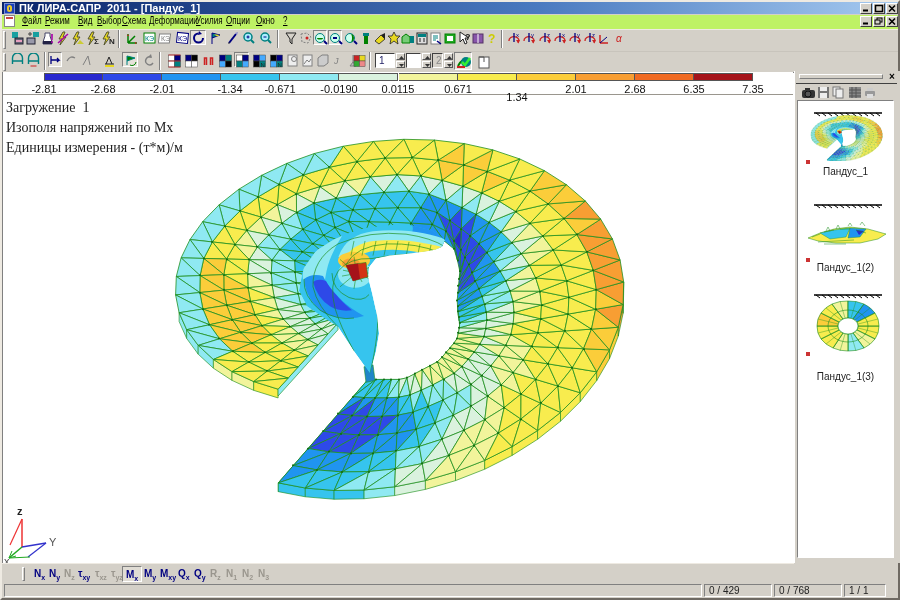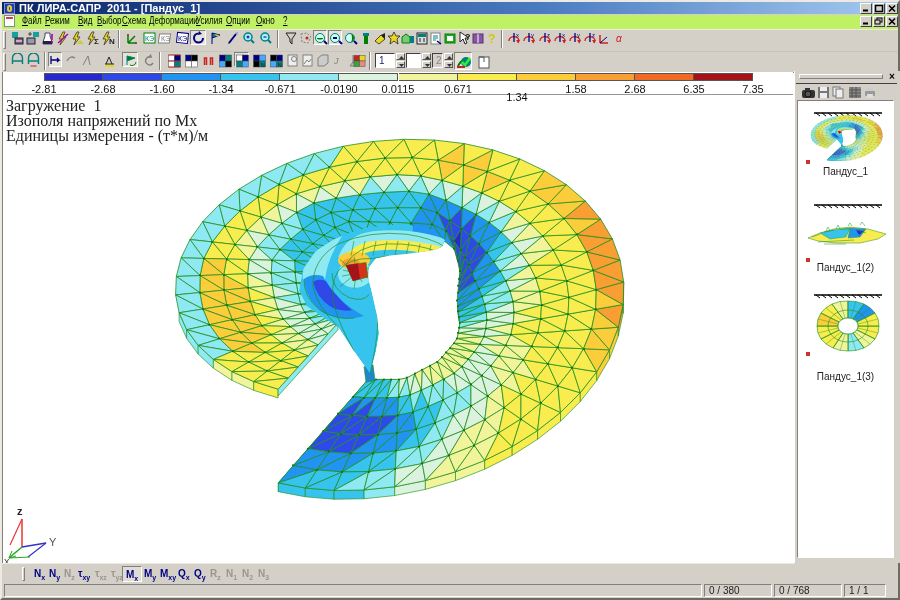--- a/index.html
+++ b/index.html
@@ -15,21 +15,21 @@
 .tbtn{position:absolute;border:1px solid transparent}
 .tbtn.press{border:1px solid #808080;border-bottom-color:#fff;border-right-color:#fff;background:#e6e2da}
 .tsep{position:absolute;width:2px;border-left:1px solid #808080;border-right:1px solid #fff}
 .grab{position:absolute;width:3px;height:18px;border:1px solid #fff;border-right-color:#808080;border-bottom-color:#808080}
 .numbox{position:absolute;background:#fff;border:1px solid #404040;border-bottom-color:#fff;border-right-color:#fff;font-size:10px;padding-left:3px;line-height:13px;color:#226}
 .numbox.dis{background:#d4d0c8;color:#888}
 .spin{position:absolute;width:9px;background:#d4d0c8;border:1px solid #fff;border-right-color:#555;border-bottom-color:#555}
 .viewport{position:absolute;left:2px;top:72px;width:792px;height:491px;background:#fff;border:1px solid #808080;border-right:none;border-bottom:none}
 .scalestrip{position:absolute;left:3px;top:72px;width:790px;height:23px;background:#fff;border-bottom:1px solid #9a968e}
 .slab{position:absolute;font-family:Liberation Sans, sans-serif;font-size:11px;color:#111;text-align:center}
-.vtext{position:absolute;left:6px;top:98px;font-family:'Liberation Serif',serif;font-size:16px;color:#222;line-height:15px}
+.vtext{position:absolute;left:6px;top:98px;font-family:'Liberation Serif',serif;font-size:14px;color:#222;line-height:20px}
 .wbtn{position:absolute;width:12px;height:11px;background:#d4d0c8;border:1px solid #fff;border-right-color:#404040;border-bottom-color:#404040;overflow:hidden}
 .panelbg{position:absolute;left:794px;top:71px;width:106px;height:492px;background:#d4d0c8;border-left:1px solid #fff}
 .plab{position:absolute;left:797px;width:97px;text-align:center;font-size:10px;color:#222}
 .tabbar{position:absolute;left:2px;top:563px;width:792px;height:20px;background:#d4d0c8;border-top:1px solid #eeeae2}
 .tab{position:absolute;top:4px;font-size:10px;font-weight:bold;text-align:center;white-space:nowrap}
 .tab sub{font-size:7px}
 .tab.on{color:#000080}
 .tab.off{color:#9a968e}
 .tab.pressed{color:#000080;border:1px solid #808080;border-bottom-color:#fff;border-right-color:#fff;background:#e0dcd4;padding:0 3px;top:2px;height:16px;line-height:15px}
 .statusbar{position:absolute;left:2px;top:583px;width:896px;height:15px;background:#d4d0c8}
@@ -541,28 +541,28 @@
 <div style="position:absolute;left:280.3px;top:73px;width:59.1px;height:8px;background:#8FE9F2;border:1px solid #555;border-left:none"></div>
 <div style="position:absolute;left:339.4px;top:73px;width:59.1px;height:8px;background:#DAF2DE;border:1px solid #555;border-left:none"></div>
 <div style="position:absolute;left:398.5px;top:73px;width:59.1px;height:8px;background:#F2F49B;border:1px solid #555;border-left:none"></div>
 <div style="position:absolute;left:457.6px;top:73px;width:59.1px;height:8px;background:#F8EC4E;border:1px solid #555;border-left:none"></div>
 <div style="position:absolute;left:516.7px;top:73px;width:59.1px;height:8px;background:#FBCD3A;border:1px solid #555;border-left:none"></div>
 <div style="position:absolute;left:575.8px;top:73px;width:59.1px;height:8px;background:#F89E33;border:1px solid #555;border-left:none"></div>
 <div style="position:absolute;left:634.8px;top:73px;width:59.1px;height:8px;background:#F06A22;border:1px solid #555;border-left:none"></div>
 <div style="position:absolute;left:693.9px;top:73px;width:59.1px;height:8px;background:#A5131A;border:1px solid #555;border-left:none"></div>
 <div class="slab" style="left:22px;top:83px;width:44px">-2.81</div>
 <div class="slab" style="left:81px;top:83px;width:44px">-2.68</div>
-<div class="slab" style="left:140px;top:83px;width:44px">-1.60</div>
-<div class="slab" style="left:199px;top:83px;width:44px">-1.34</div>
+<div class="slab" style="left:140px;top:83px;width:44px">-2.01</div>
+<div class="slab" style="left:208px;top:83px;width:44px">-1.34</div>
 <div class="slab" style="left:258px;top:83px;width:44px">-0.671</div>
 <div class="slab" style="left:317px;top:83px;width:44px">-0.0190</div>
 <div class="slab" style="left:376px;top:83px;width:44px">0.0115</div>
 <div class="slab" style="left:436px;top:83px;width:44px">0.671</div>
 <div class="slab" style="left:495px;top:91px;width:44px">1.34</div>
-<div class="slab" style="left:554px;top:83px;width:44px">1.58</div>
+<div class="slab" style="left:554px;top:83px;width:44px">2.01</div>
 <div class="slab" style="left:613px;top:83px;width:44px">2.68</div>
 <div class="slab" style="left:672px;top:83px;width:44px">6.35</div>
 <div class="slab" style="left:731px;top:83px;width:44px">7.35</div>
 <div class="vtext">Загружение&nbsp; 1<br>Изополя напряжений по Mx<br>Единицы измерения - (т*м)/м</div>
 <svg width="792" height="467" viewBox="0 96 792 467" style="position:absolute;left:2px;top:96px">
     <g transform="translate(0,318) scale(1,0.975) translate(0,-318)">
       <polygon points="366.0,381.0 276.3,487.1 276.3,496.1 366.0,390.0" fill="#36C4EE" stroke="#1e8f1e" stroke-width="0.8"></polygon>
       <polygon points="276.3,487.1 303.3,492.4 303.3,501.4 276.3,496.1" fill="#36C4EE" stroke="#1e8f1e" stroke-width="0.6400000000000001"></polygon>
       <polygon points="303.3,492.4 332.1,494.9 332.1,503.9 303.3,501.4" fill="#36C4EE" stroke="#1e8f1e" stroke-width="0.6400000000000001"></polygon>
       <polygon points="332.1,494.9 362.1,494.4 362.1,503.4 332.1,503.9" fill="#36C4EE" stroke="#1e8f1e" stroke-width="0.6400000000000001"></polygon>
@@ -2567,15 +2567,15 @@
     <div class="tab on" style="left:158px">M<sub>xy</sub></div>
     <div class="tab on" style="left:176px">Q<sub>x</sub></div>
     <div class="tab on" style="left:192px">Q<sub>y</sub></div>
     <div class="tab off" style="left:208px">R<sub>z</sub></div>
     <div class="tab off" style="left:224px">N<sub>1</sub></div>
     <div class="tab off" style="left:240px">N<sub>2</sub></div>
     <div class="tab off" style="left:256px">N<sub>3</sub></div>
   </div>
 <div class="statusbar">
     <div class="sfield" style="left:2px;width:698px"></div>
-    <div class="sfield" style="left:702px;width:68px">0 / 380</div>
+    <div class="sfield" style="left:702px;width:68px">0 / 429</div>
     <div class="sfield" style="left:772px;width:68px">0 / 768</div>
     <div class="sfield" style="left:842px;width:42px">1 / 1</div>
   </div>
 </body></html>

